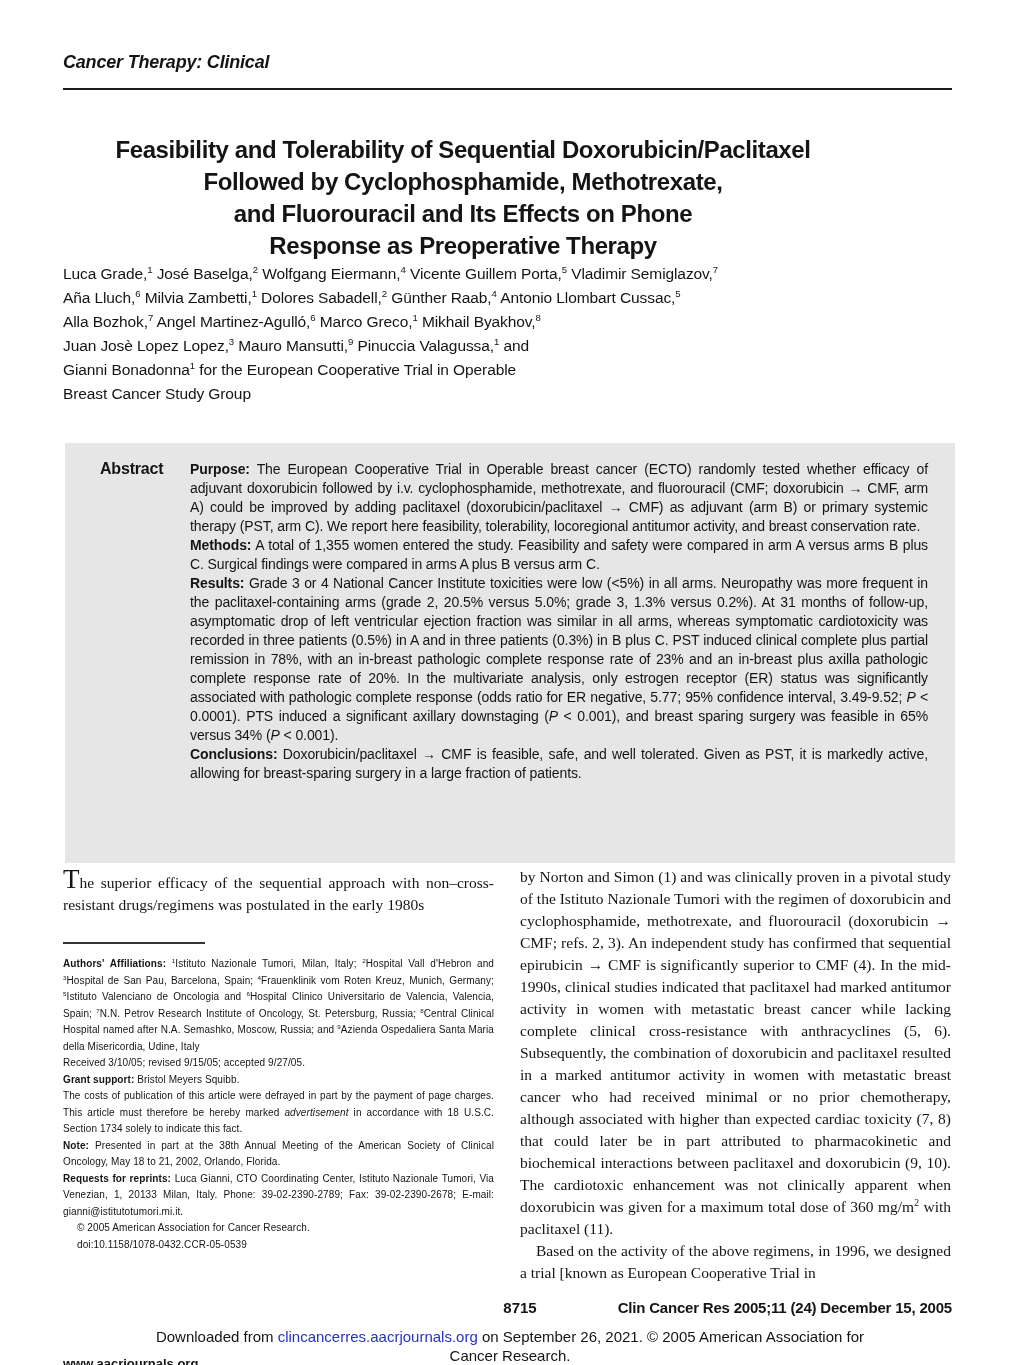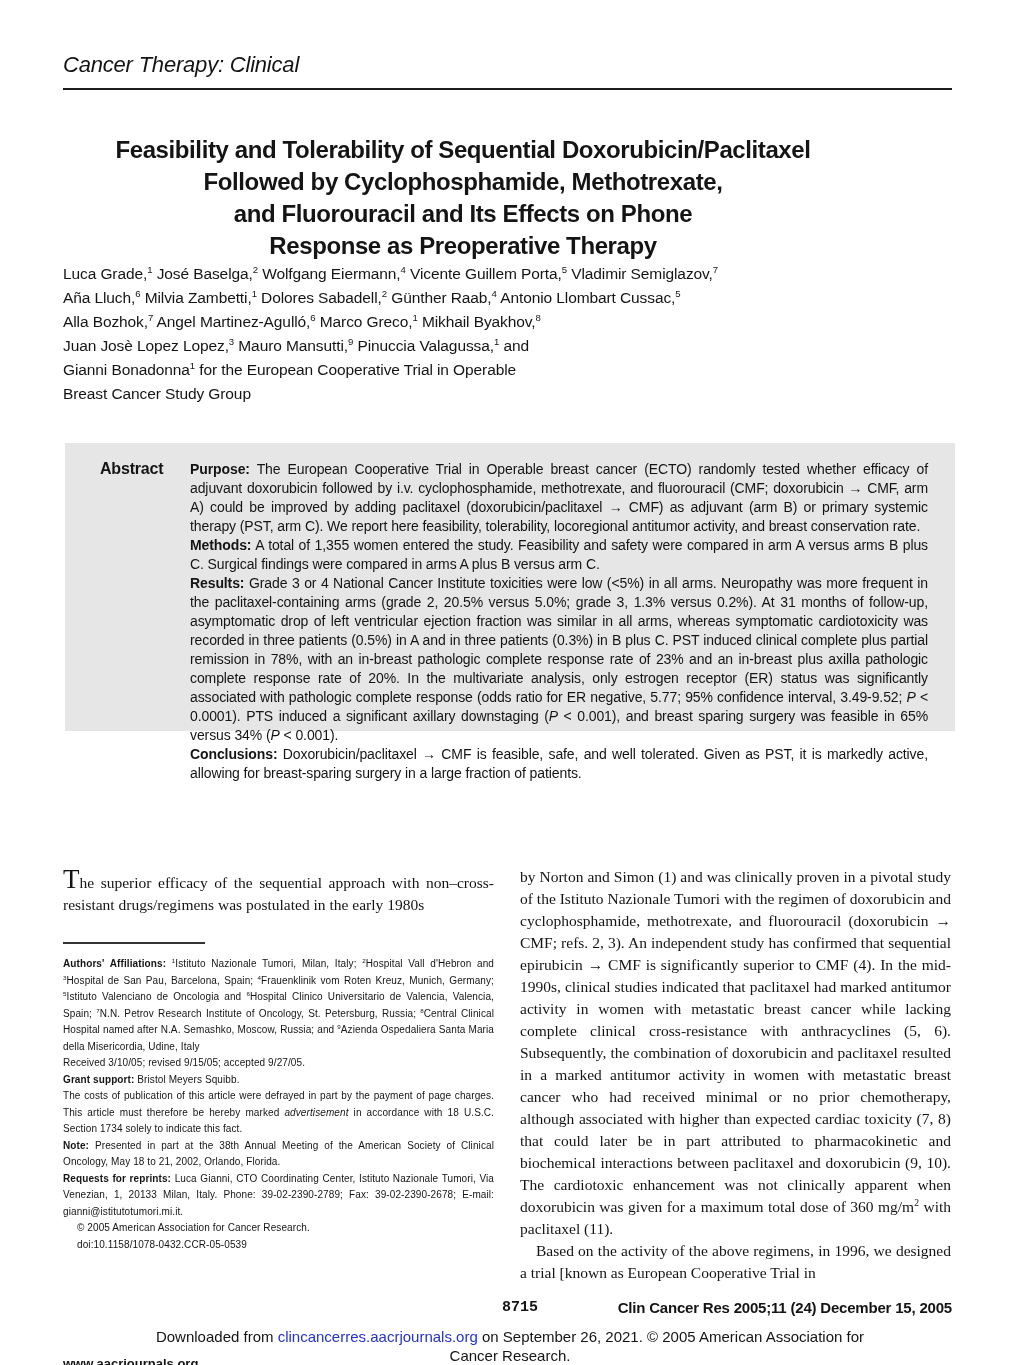--- a/index.html
+++ b/index.html
@@ -12,39 +12,39 @@
     overflow:hidden;
   }
   .b{font-weight:bold;}
   .i{font-style:italic;}
   .link{color:#2432c8;}
   sup{font-size:0.62em;line-height:0;vertical-align:super;}
   .dropcap{font-size:27px;line-height:1;}
 
   .section-label{
     position:absolute;left:63px;top:52px;
-    font-size:22px;font-weight:normal;font-style:italic;
+    font-size:18px;font-weight:bold;font-style:italic;
     letter-spacing:-0.2px;
   }
   .header-rule{
     position:absolute;left:63px;right:68px;top:88px;
     height:2px;background:#1c1c1c;
   }
   .article-title{
     position:absolute;left:63px;top:134px;width:800px;
     font-size:24px;font-weight:bold;letter-spacing:-0.4px;
     line-height:32px;
     text-align:center;
   }
   .authors{
     position:absolute;left:63px;top:262px;width:780px;
     font-size:15.5px;line-height:24px;letter-spacing:-0.1px;
   }
   .abstract-box{
-    position:absolute;left:65px;top:443px;width:890px;height:288px;
+    position:absolute;left:65px;top:443px;width:890px;height:420px;
     background:#e6e6e6;
     box-sizing:border-box;
     padding:17px 25px 0 35px;
   }
   .abstract-label{
     position:absolute;left:35px;top:17px;
     font-size:16px;font-weight:bold;letter-spacing:-0.2px;
   }
   .abstract-text{
     margin-left:90px;width:738px;
@@ -75,21 +75,21 @@
   }
   .footnotes p{margin:0;}
   .footnotes p.fn-indent{text-indent:14px;}
 
   .footer-site{
     position:absolute;left:63px;top:1356px;
     font-size:13px;font-weight:bold;
   }
   .footer-page{
     position:absolute;left:430px;top:1299px;width:180px;
-    text-align:center;font-size:15px;font-weight:bold;font-family:Liberation Mono, monospace;
+    text-align:center;font-size:15px;font-weight:bold;
   }
   .footer-citation{
     position:absolute;right:68px;top:1299px;
     font-size:15px;font-weight:bold;letter-spacing:-0.2px;
   }
   .downloaded{
     position:absolute;left:130px;top:1327px;width:760px;
     text-align:center;font-size:15px;line-height:19px;
   }
 </style>

